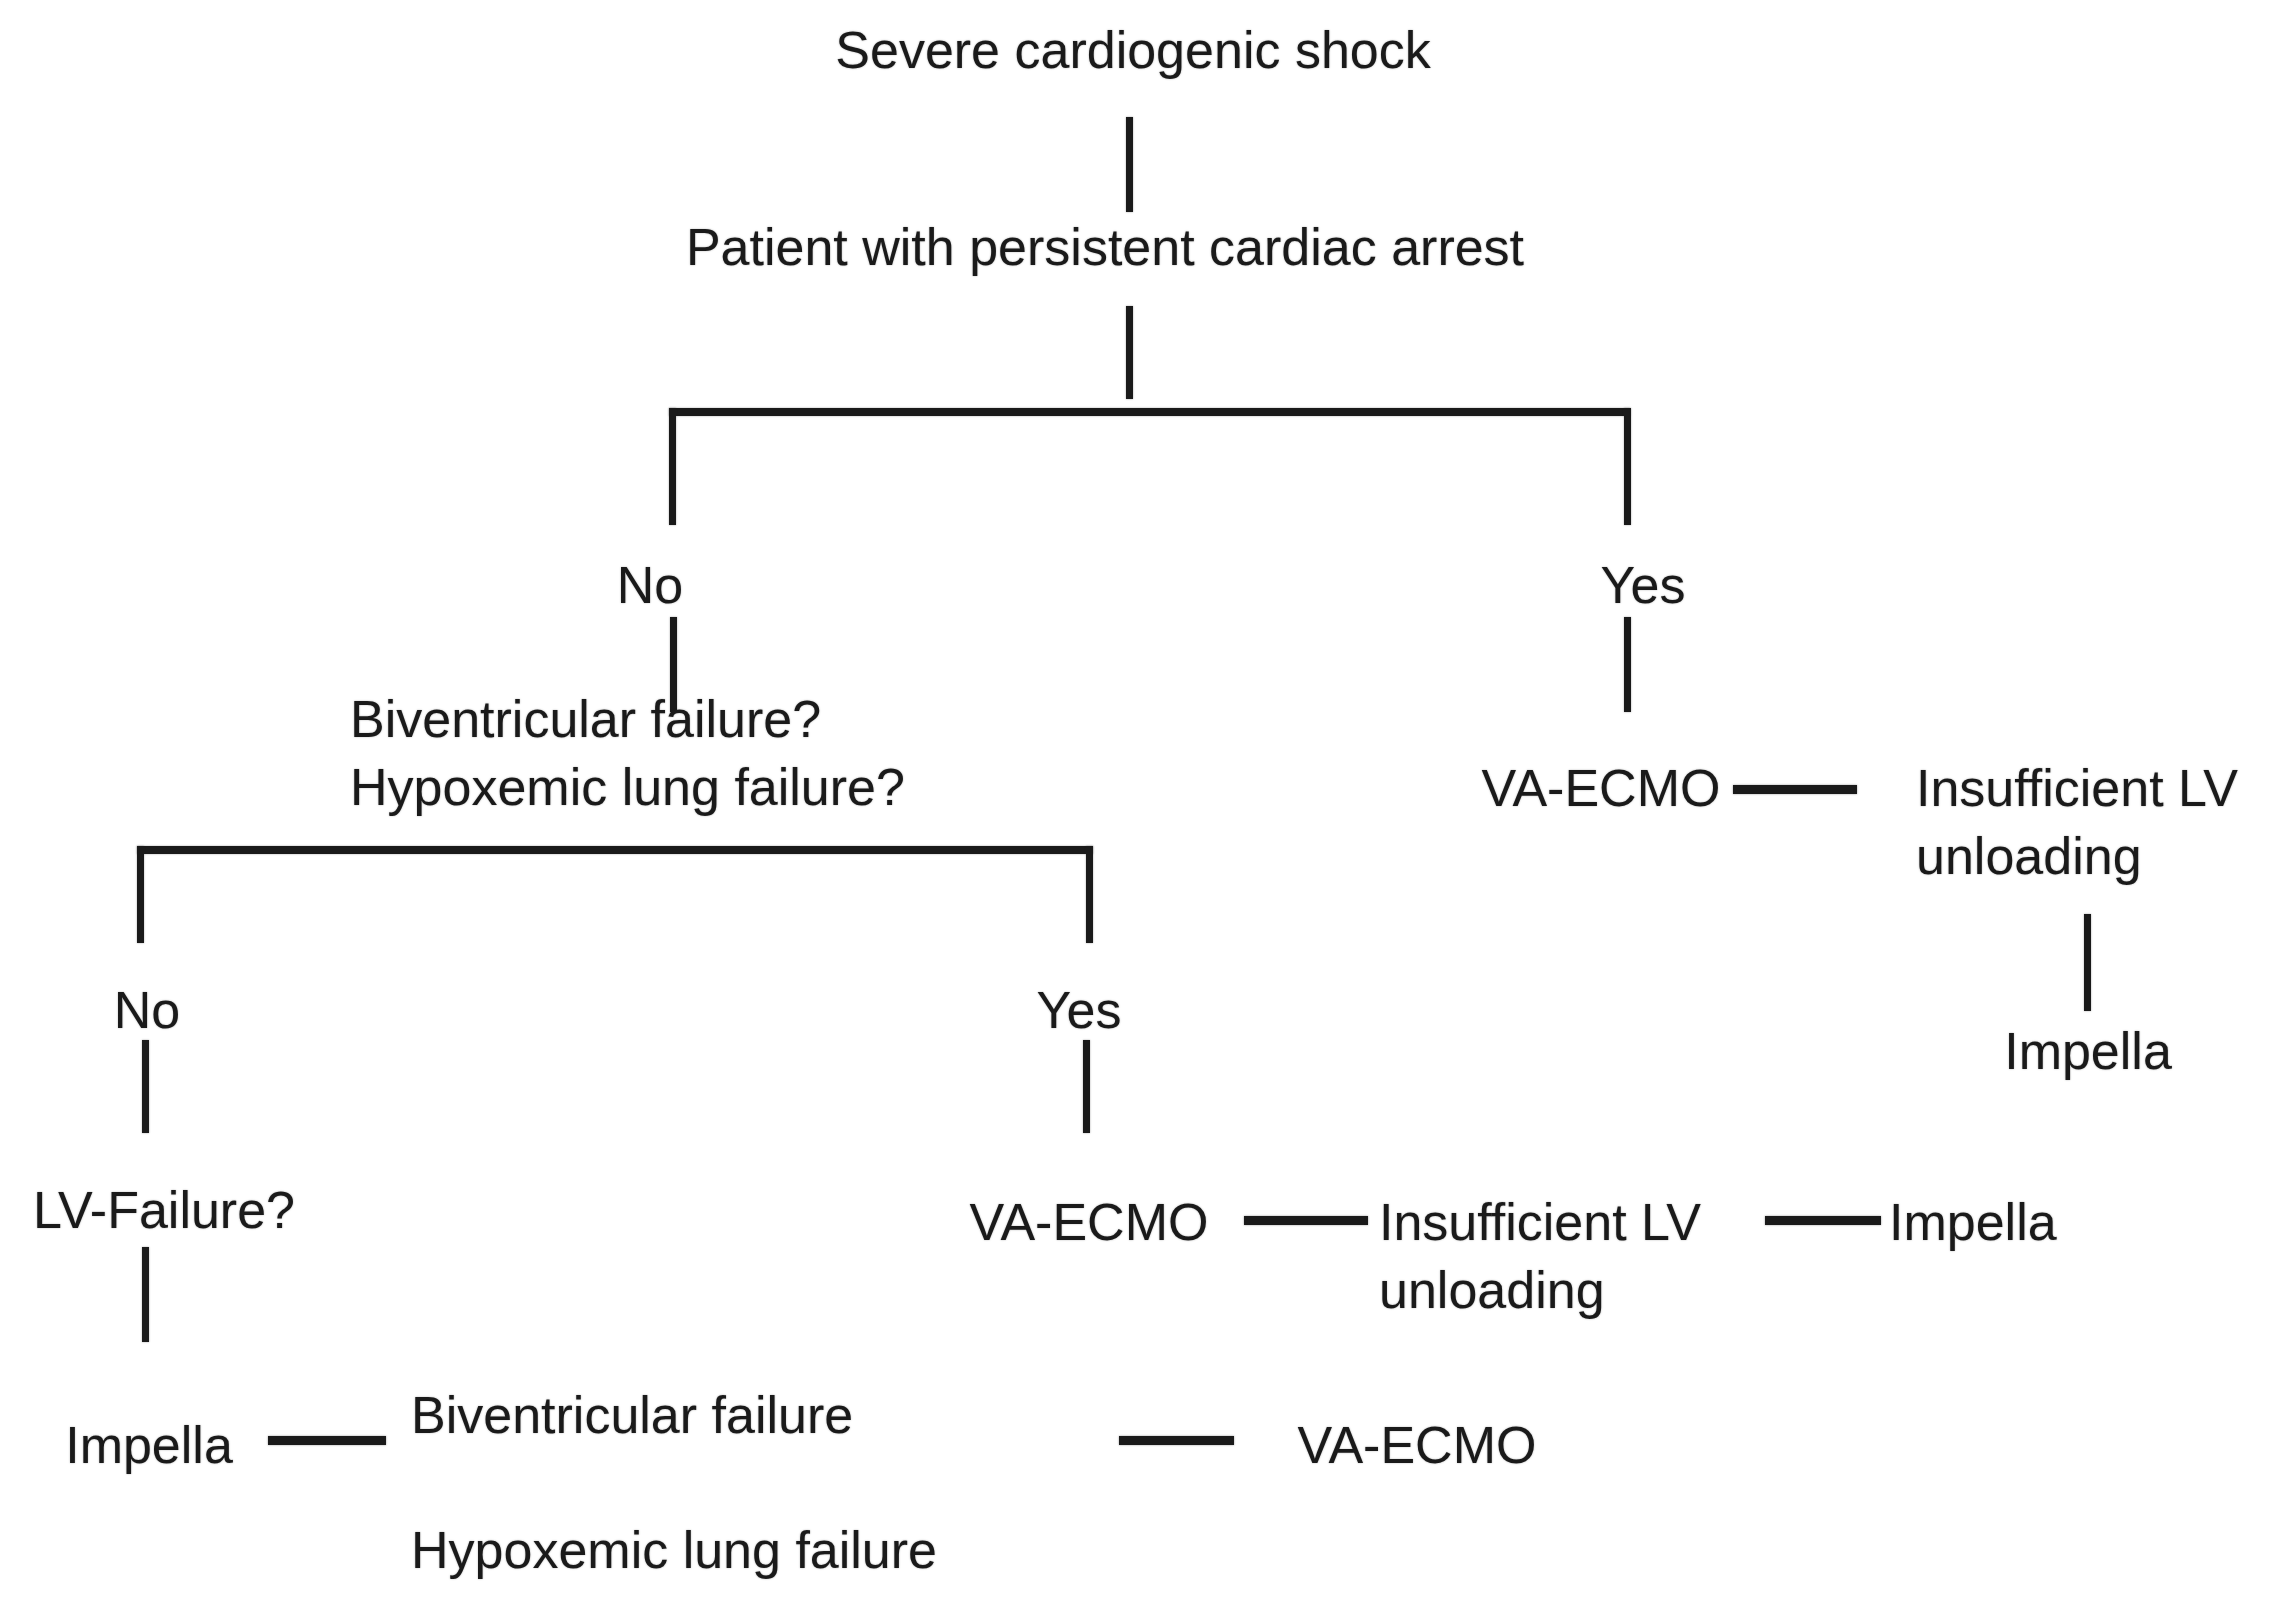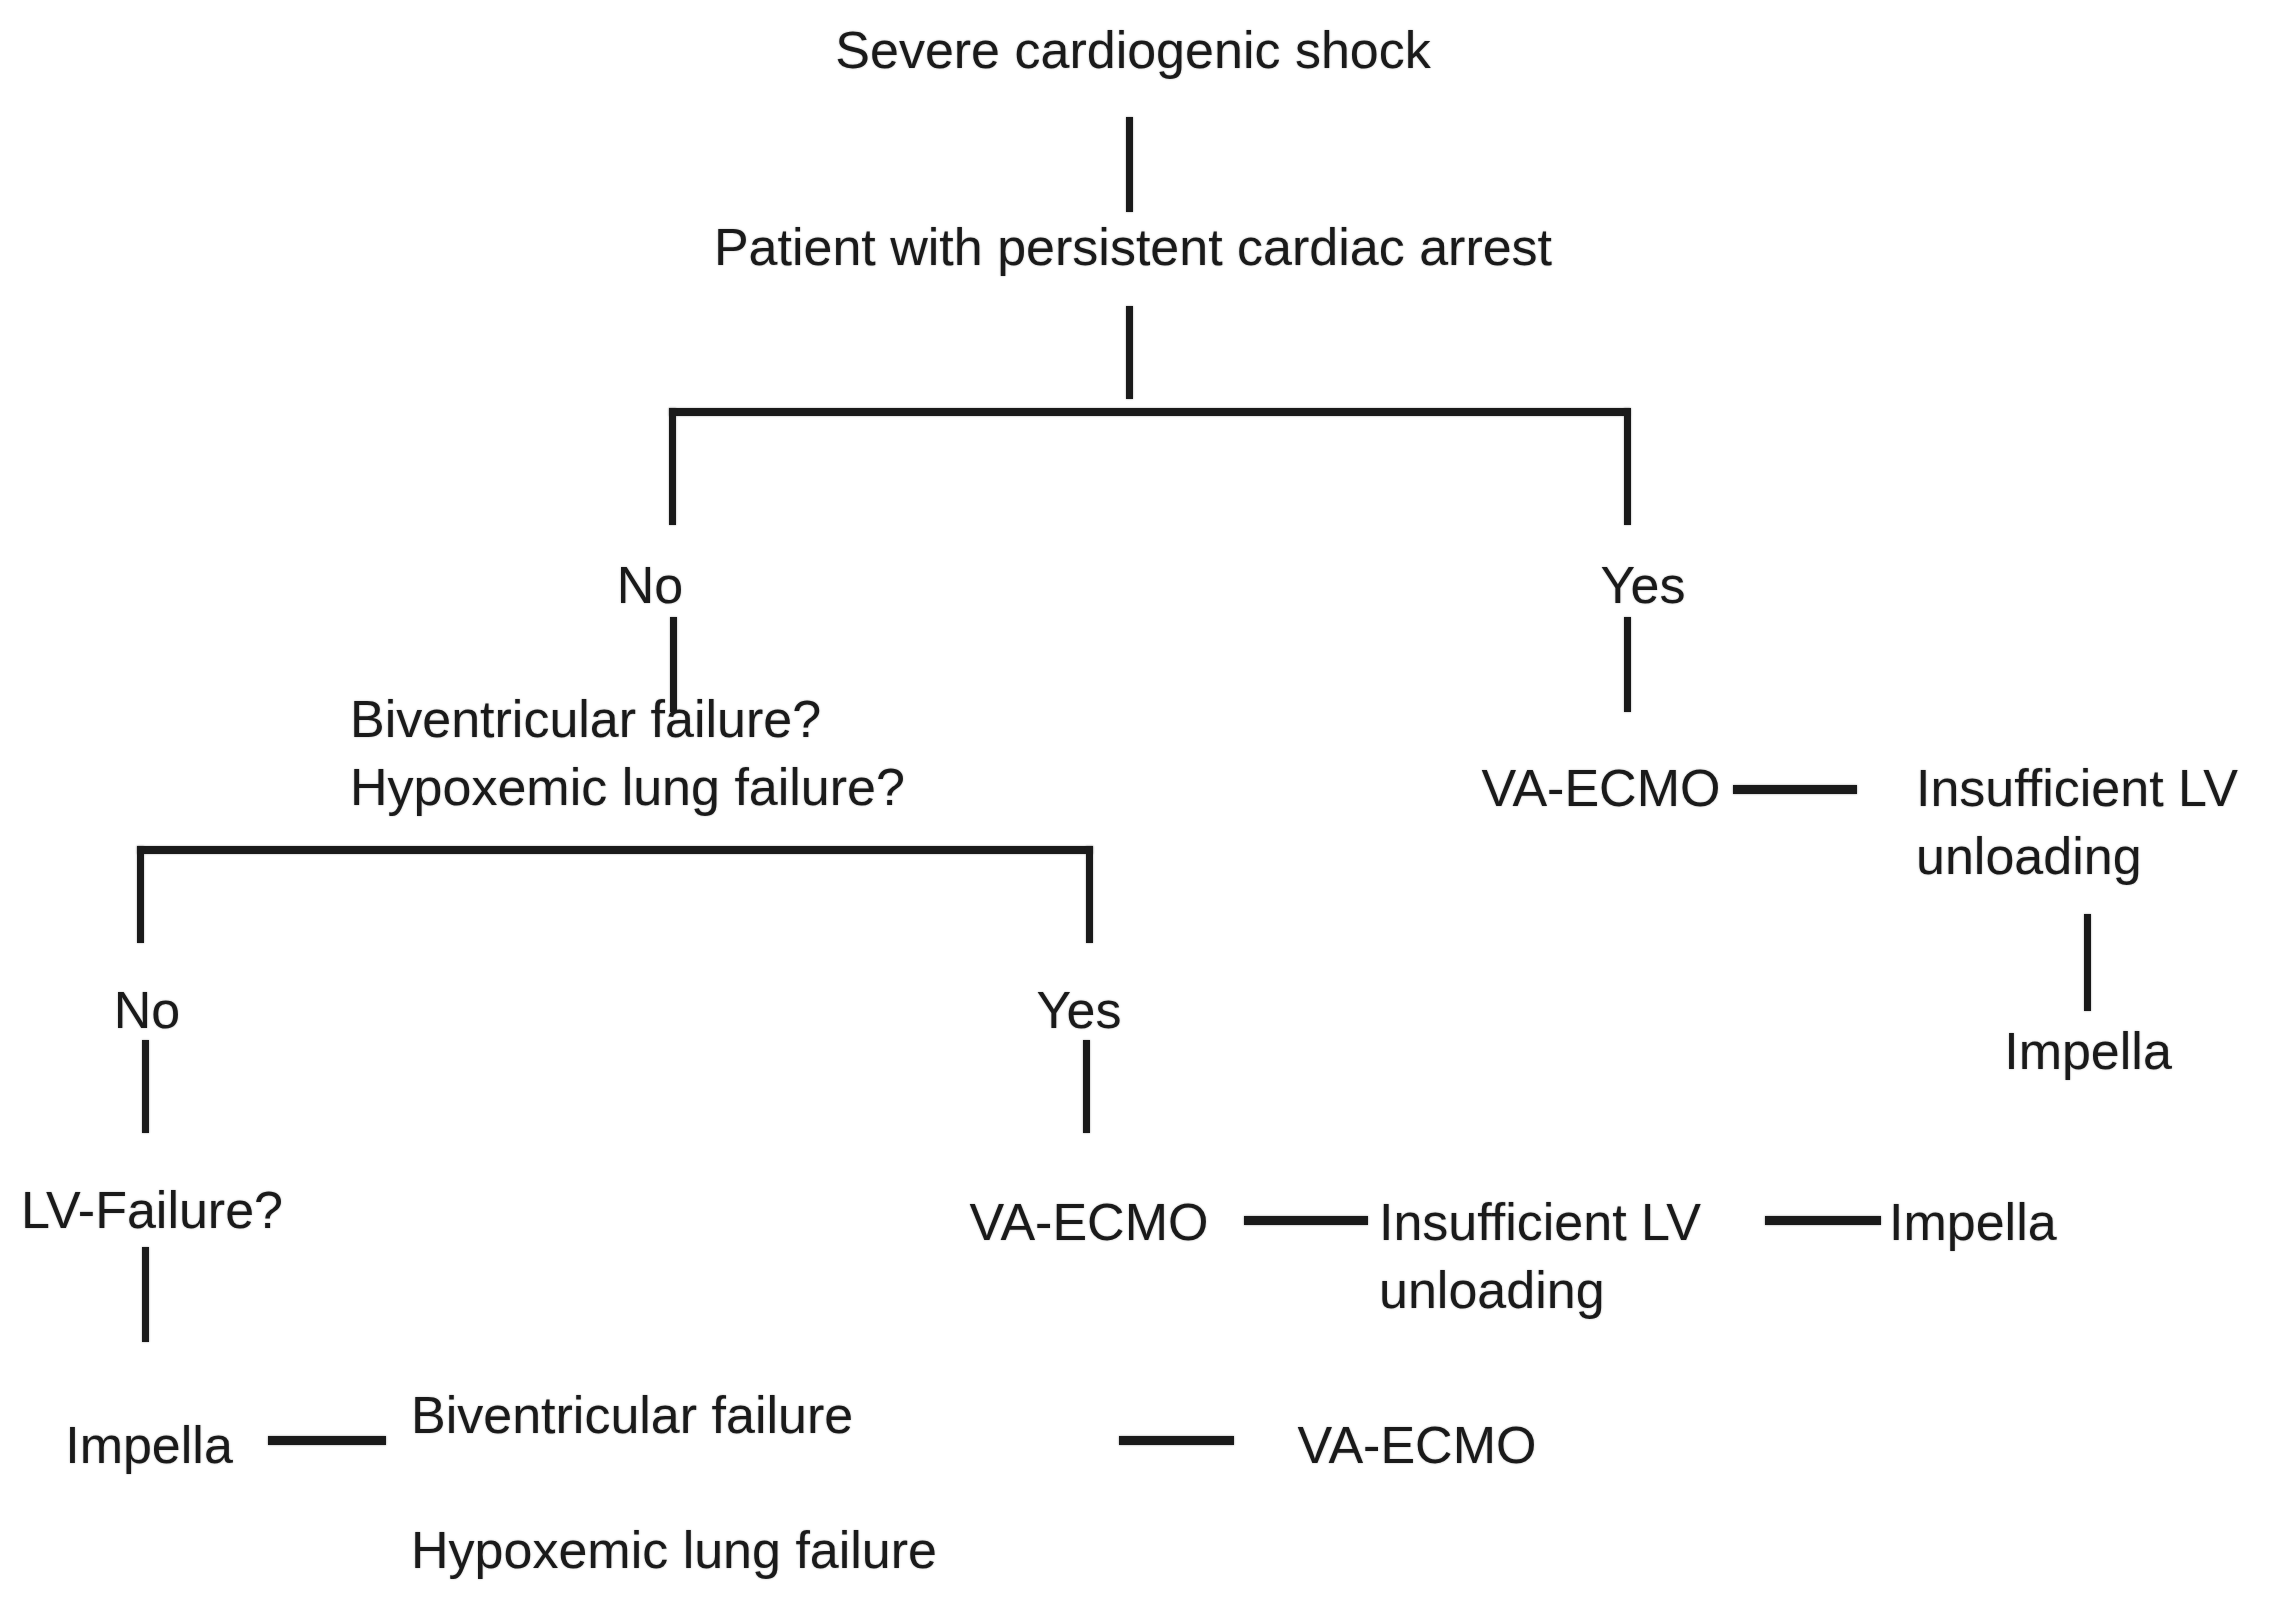--- a/index.html
+++ b/index.html
@@ -45,21 +45,21 @@
 </style>
 </head>
 <body>
 
 <div class="canvas">
 
   <div class="node centered" style="left:1133px; top:17px;">Severe cardiogenic shock</div>
 
   <div class="line" style="left:1126px; top:117px; width:6.5px; height:95px;"></div>
 
-  <div class="node centered" style="left:1133px; top:214px;">Patient with persistent cardiac arrest</div>
+  <div class="node centered" style="left:1105px; top:214px;">Patient with persistent cardiac arrest</div>
 
   <div class="line" style="left:1126px; top:306px; width:6.5px; height:93px;"></div>
 
   <div class="line" style="left:669px; top:408px; width:961px; height:8.4px;"></div>
   <div class="line" style="left:669px; top:408px; width:6.5px; height:117px;"></div>
   <div class="line" style="left:1624px; top:408px; width:6.5px; height:117px;"></div>
 
   <div class="node centered" style="left:650px; top:552px;">No</div>
   <div class="node centered" style="left:1643px; top:552px;">Yes</div>
 
@@ -76,21 +76,21 @@
   <div class="node centered" style="left:2088px; top:1018px;">Impella</div>
 
   <div class="line" style="left:137px; top:846px; width:956px; height:8.4px;"></div>
   <div class="line" style="left:137px; top:846px; width:6.5px; height:97px;"></div>
   <div class="line" style="left:1086px; top:846px; width:6.5px; height:97px;"></div>
 
   <div class="node centered" style="left:147px; top:977px;">No</div>
   <div class="node centered" style="left:1079px; top:977px;">Yes</div>
 
   <div class="line" style="left:142px; top:1040px; width:6.5px; height:93px;"></div>
-  <div class="node centered" style="left:152px; top:1177px;">LV-Failure?</div>
+  <div class="node centered" style="left:164px; top:1177px;">LV-Failure?</div>
   <div class="line" style="left:142px; top:1247px; width:6.5px; height:95px;"></div>
   <div class="node centered" style="left:149px; top:1412px;">Impella</div>
   <div class="line" style="left:268px; top:1436px; width:118px; height:9.3px;"></div>
 
   <div class="node multiline" style="left:411px; top:1314px;">
     <div>Biventricular failure</div>
     <div>Hypoxemic lung failure</div>
     
     
   </div>

